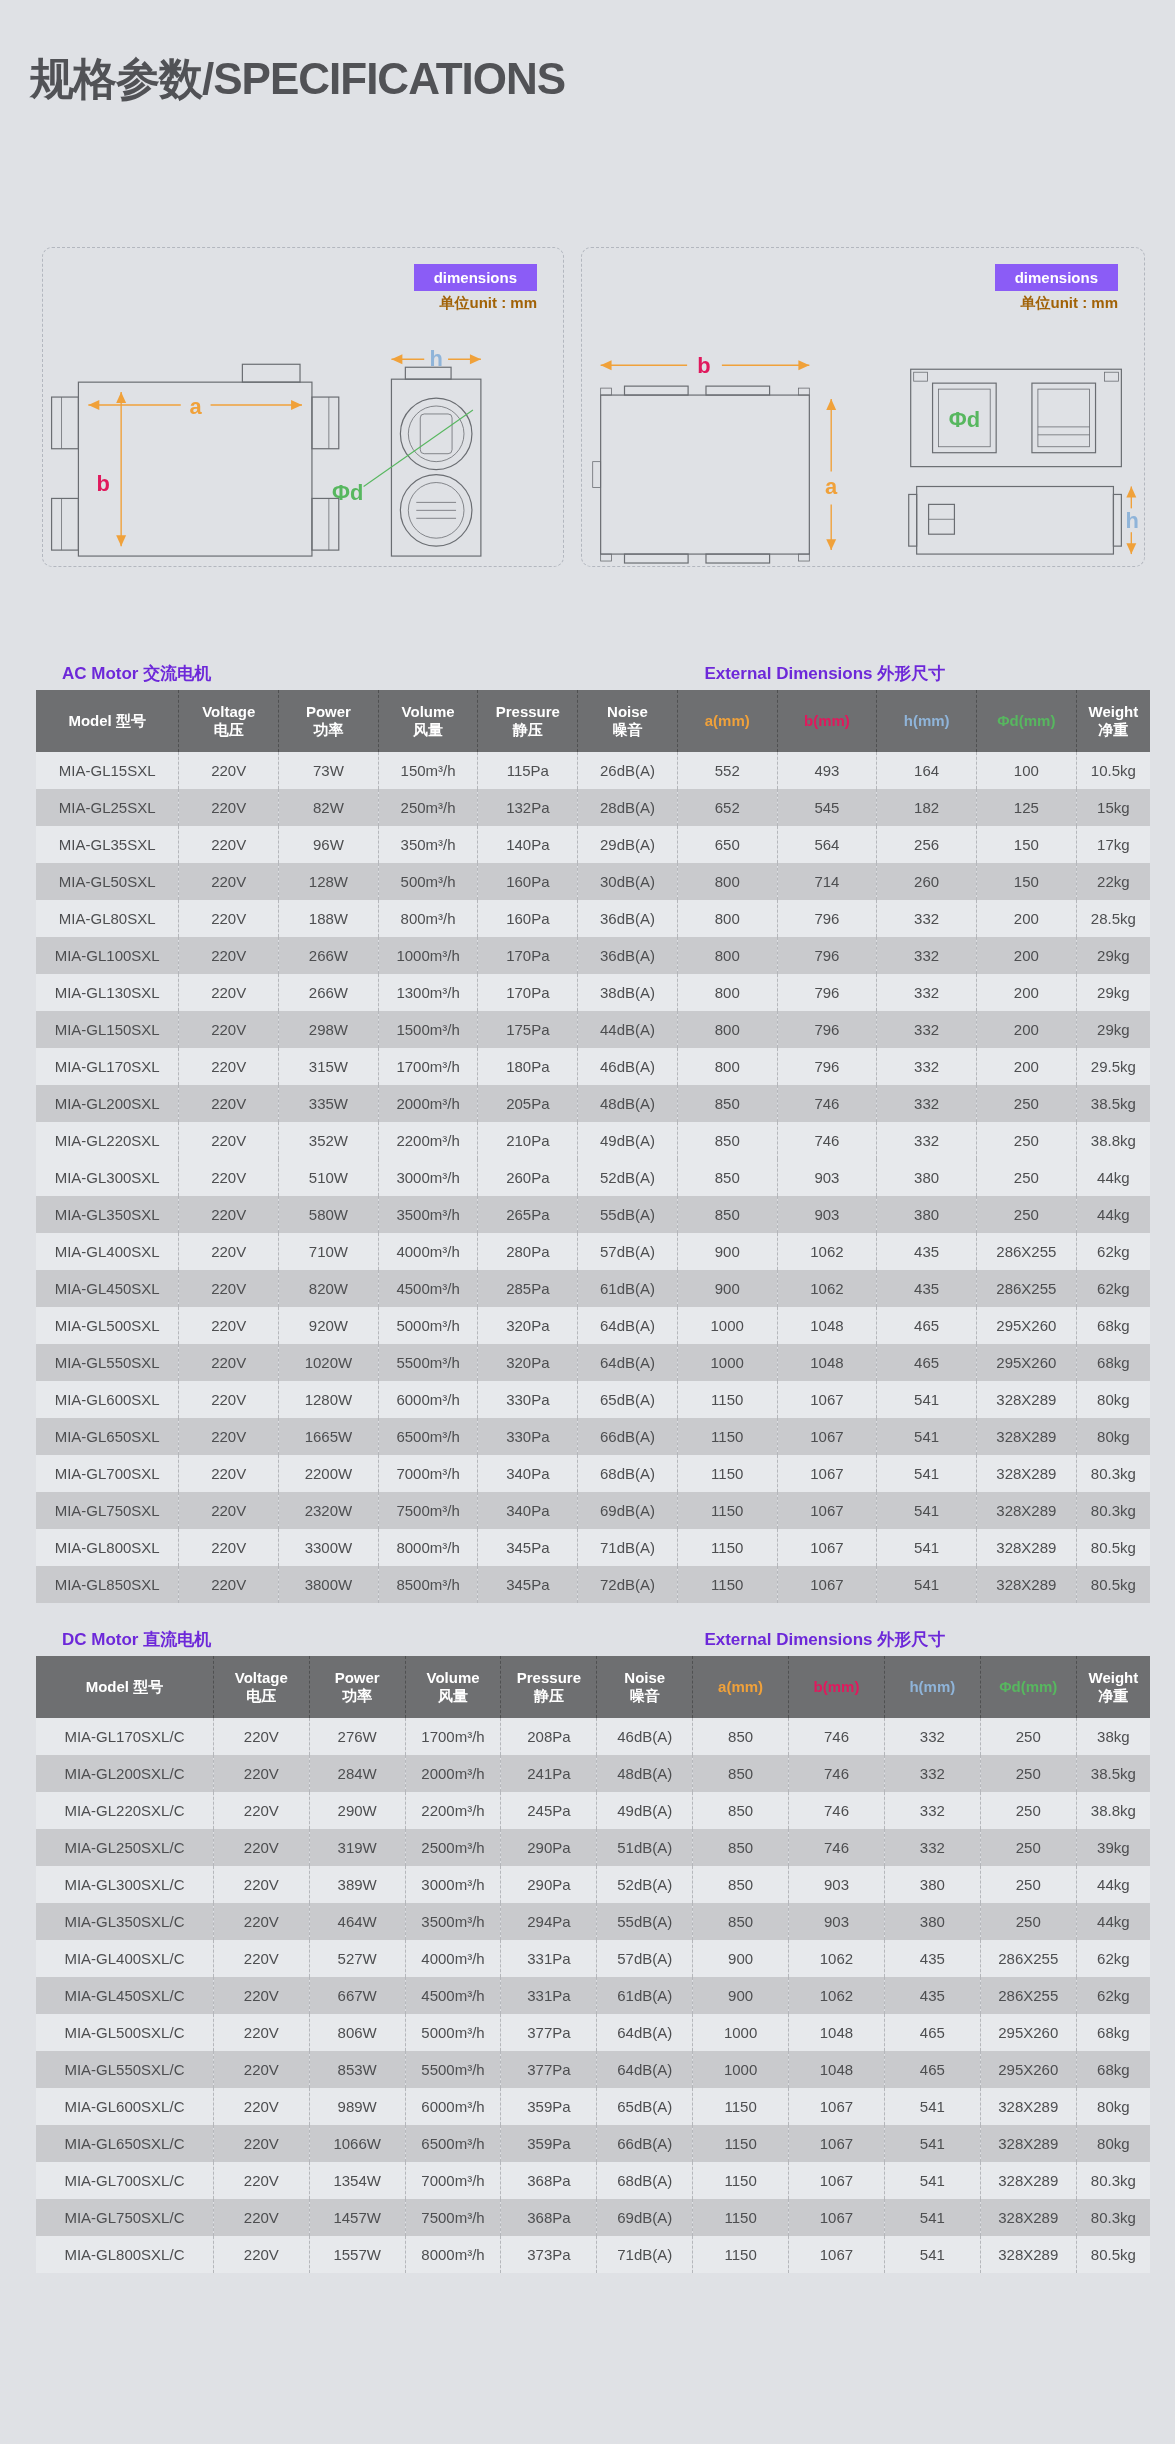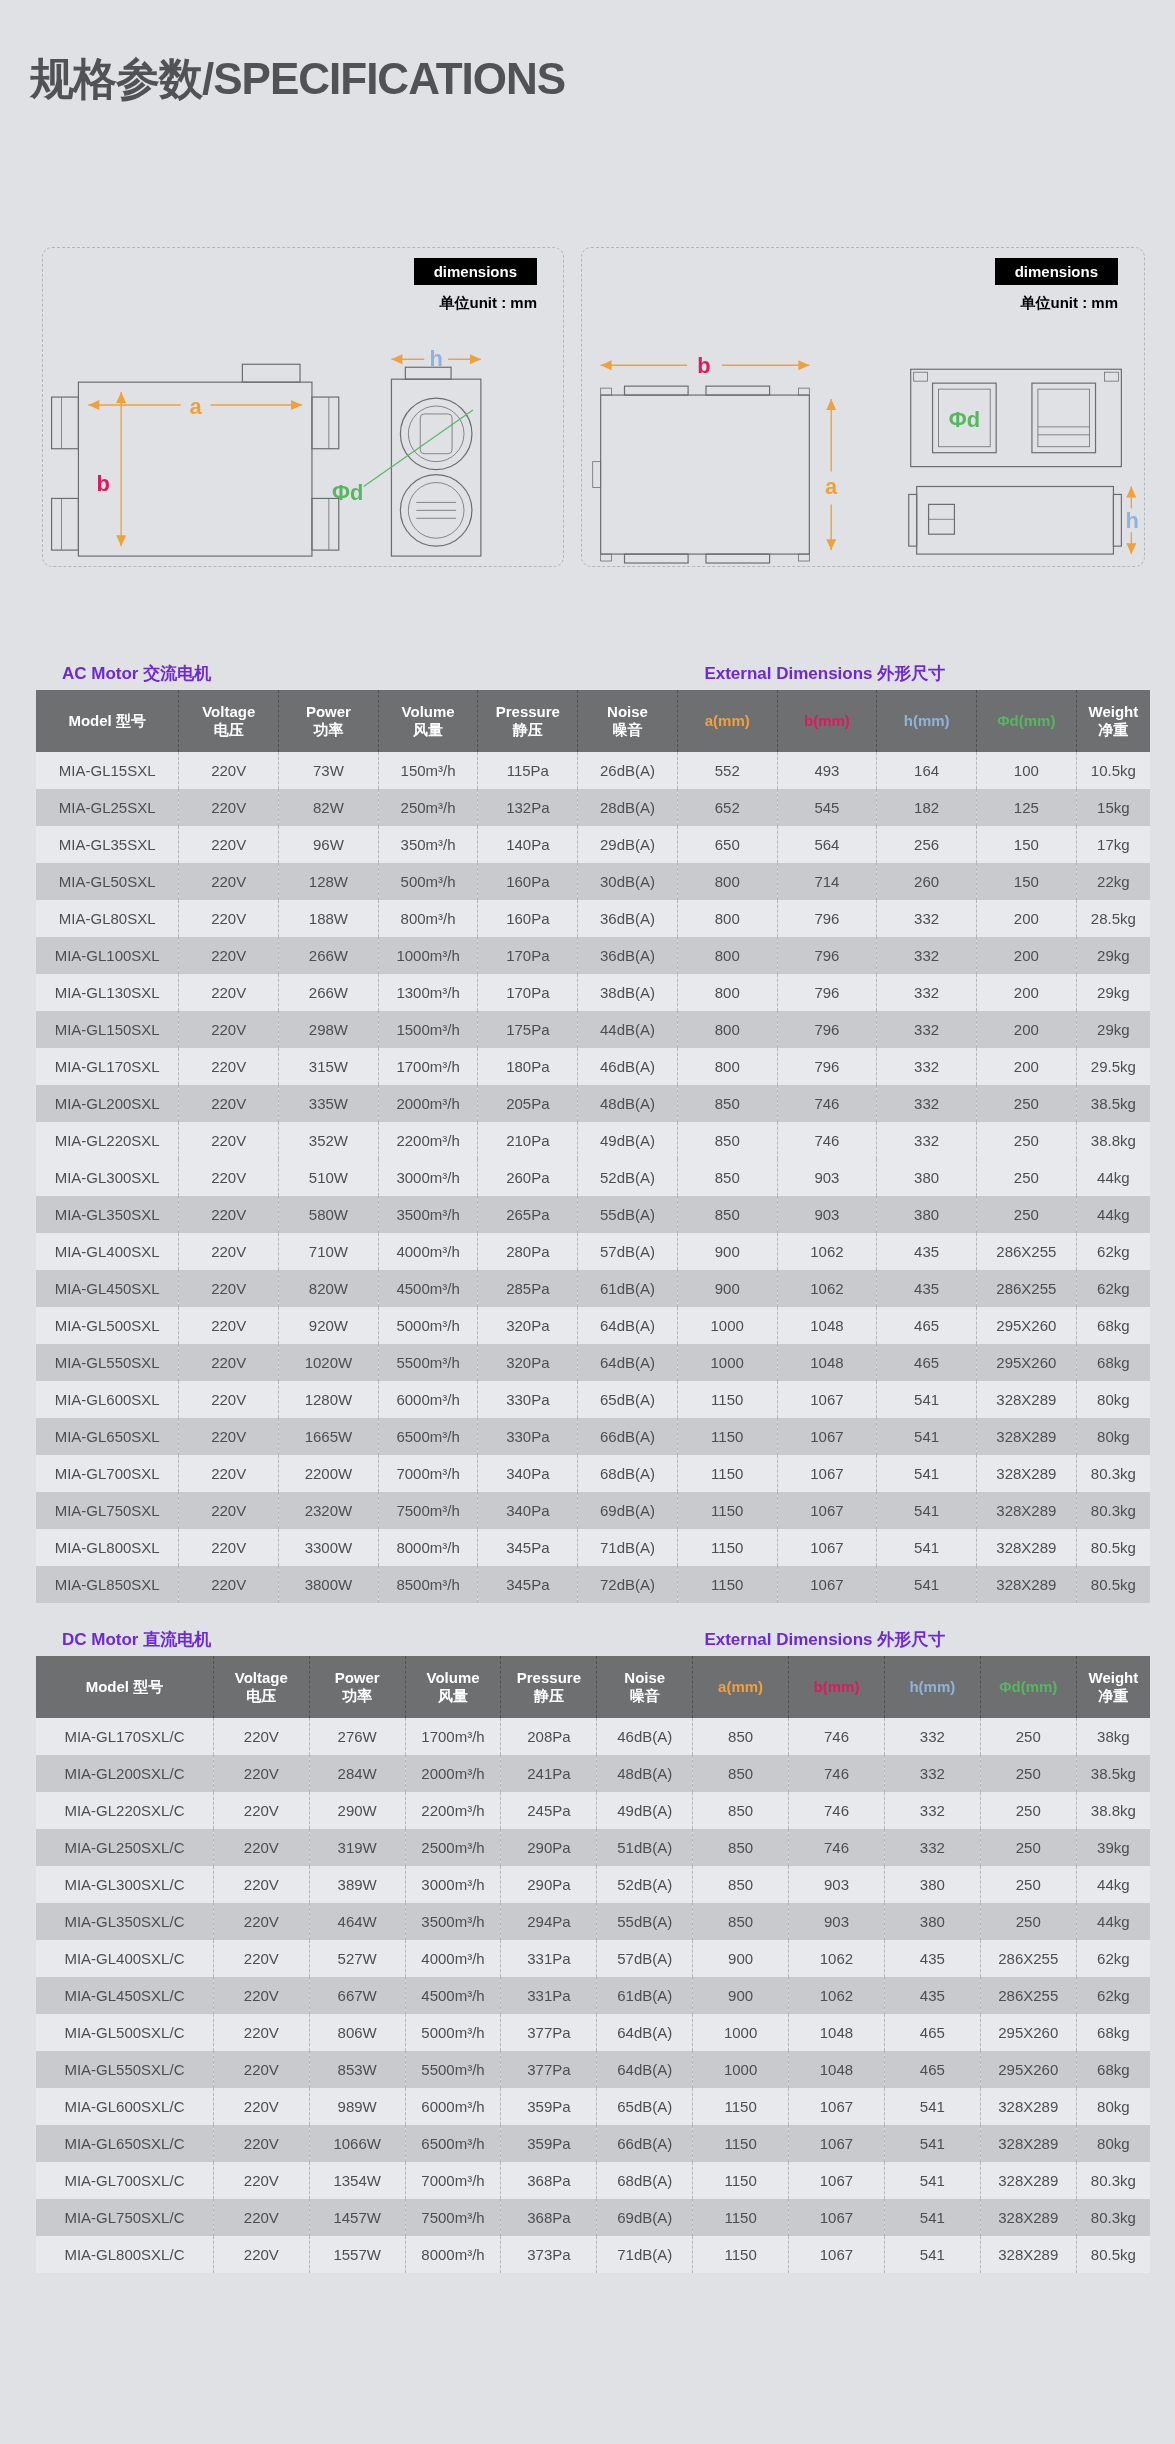--- a/index.html
+++ b/index.html
@@ -6,23 +6,23 @@
   body{font-family:"Liberation Sans","DejaVu Sans",sans-serif;background:#dfe1e5;}
   .page{position:relative;width:1175px;height:2444px;background:#dfe1e5;overflow:hidden;}
 
   .title{position:absolute;top:50px;left:30px;margin:0;font-size:44px;font-weight:bold;
          color:#515256;letter-spacing:-1px;}
 
   
   .panel{position:absolute;top:247px;height:320px;border:1px dashed #b3b7bf;border-radius:10px;box-sizing:border-box;}
   .panel-left{left:42px;width:522px;}
   .panel-right{left:581px;width:564px;}
-  .badge{position:absolute;top:10px;right:26px;background:#000000;color:#ffffff;
+  .badge{position:absolute;top:16px;right:26px;background:#8b5cf6;color:#ffffff;
          font-weight:bold;font-size:15px;padding:5px 20px;}
-  .unit{position:absolute;top:46px;right:26px;font-weight:bold;font-size:15px;color:#000000;}
+  .unit{position:absolute;top:46px;right:26px;font-weight:bold;font-size:15px;color:#a16207;}
   .drawing{position:absolute;left:0;top:0;width:100%;height:100%;}
   .tech{stroke:#6a6d72;stroke-width:1.2;fill:none;}
   .thin{stroke:#6a6d72;stroke-width:0.8;fill:none;}
   .dim{stroke:#f0a13a;stroke-width:1.4;fill:none;}
   .dimg{stroke:#57b75f;stroke-width:1.1;fill:none;}
   .arr{fill:#f0a13a;stroke:none;}
   .dlabel{font-family:"Liberation Sans",sans-serif;font-weight:bold;font-size:22px;}
 
   
   .tbl-section{position:absolute;left:36px;width:1114px;}

